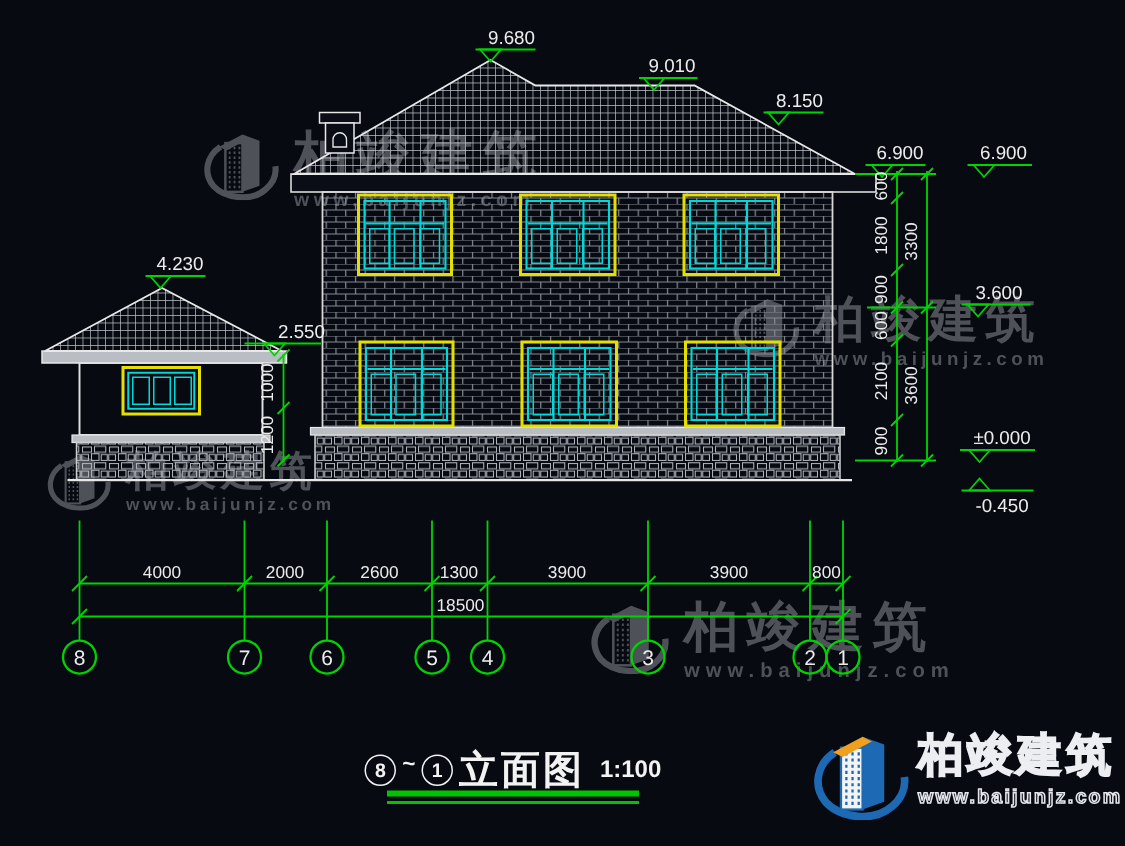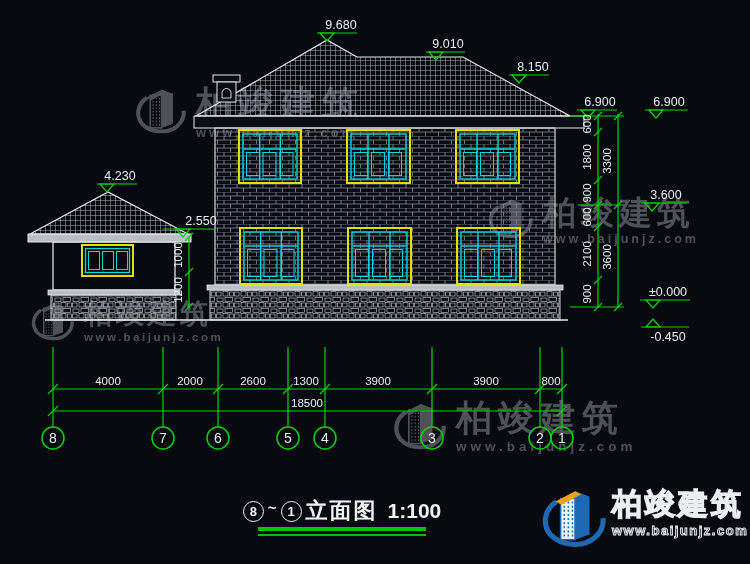--- a/index.html
+++ b/index.html
@@ -10,22 +10,22 @@
   .wm .col{display:flex;flex-direction:column;}
   .wm .cn{font-weight:bold;line-height:1;letter-spacing:6px;white-space:nowrap;}
   .wm .url{font-weight:bold;letter-spacing:3px;white-space:nowrap;margin-top:3px;}
   #drawing{position:absolute;left:0;top:0;z-index:2;}
   .overlay{position:absolute;z-index:3;}
   #title-block{left:254px;top:496px;width:176px;display:flex;align-items:center;justify-content:center;
                gap:4px;color:#f2f2f2;}
   .circ{width:19px;height:19px;border:1.5px solid #f2f2f2;border-radius:50%;display:inline-flex;
         align-items:center;justify-content:center;font-size:13px;font-weight:bold;flex:0 0 auto;}
   .tilde{font-size:15px;font-weight:bold;margin-top:-8px;}
-  .tname{font-size:22px;font-weight:bold;letter-spacing:2px;white-space:nowrap;}
-  .tscale{font-size:21px;font-weight:bold;margin-left:6px;}
+  .tname{font-size:26px;font-weight:bold;letter-spacing:2px;white-space:nowrap;}
+  .tscale{font-size:16px;font-weight:bold;margin-left:6px;}
   .tline1{left:258px;top:527px;width:168px;height:4px;background:#00c400;}
   .tline2{left:258px;top:534px;width:168px;height:1.5px;background:#00c400;}
   #brand{left:540px;top:487px;display:flex;gap:6px;align-items:flex-start;}
   #brand .cn{font-size:30px;font-weight:bold;letter-spacing:3px;line-height:1.15;color:#12141f;
              -webkit-text-stroke:1.3px #edeef2;white-space:nowrap;}
   #brand .url{font-size:13px;font-weight:bold;letter-spacing:1.5px;color:#12141f;
               -webkit-text-stroke:1px #e6e7ec;white-space:nowrap;margin-top:1px;}
 </style>
 </head>
 <body>

